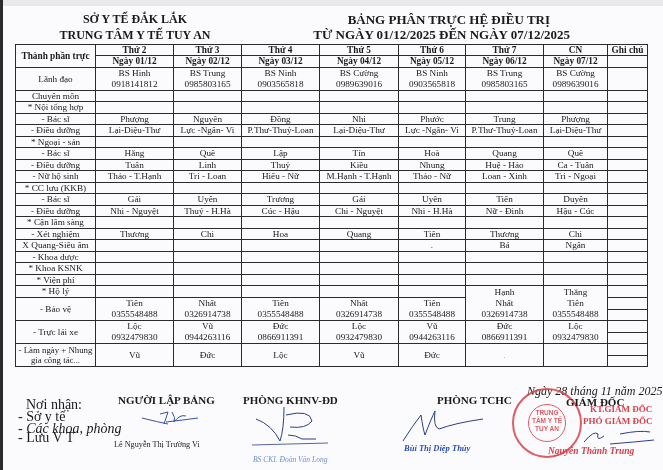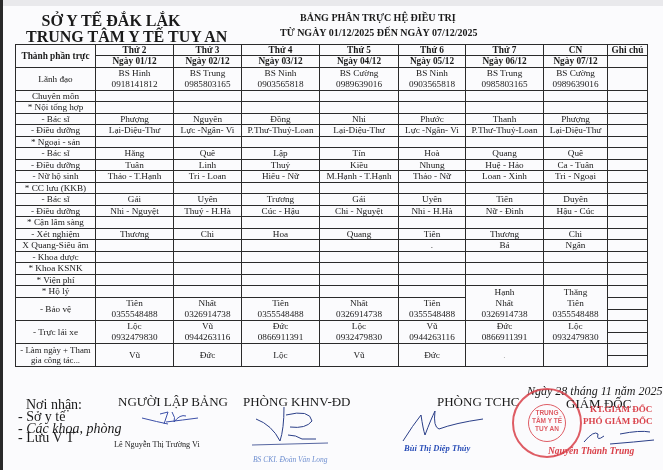--- a/index.html
+++ b/index.html
@@ -8,41 +8,41 @@
     background:#f4f4f6;
     font-family:"Liberation Serif", "DejaVu Serif", serif;
     color:#1a1a1a;
   }
   .page {
     position:absolute; left:3px; top:6px; width:660px; height:464px;
     background:#fbfbfd;
   }
   .leftbar { position:absolute; left:0; top:0; width:3px; height:470px; background:#2a2a2a; }
   .topline { position:absolute; left:0; top:0; width:663px; height:6px; background:#e9e9ec; }
-  .org { position:absolute; font-weight:bold; font-size:16px; text-align:center; white-space:nowrap; }
-  .title { position:absolute; font-weight:bold; font-size:10px; text-align:left; white-space:nowrap; }
+  .org { position:absolute; font-weight:bold; font-size:12px; text-align:center; white-space:nowrap;margin-left:24px; }
+  .title { position:absolute; font-weight:bold; font-size:13px; text-align:right; white-space:nowrap; }
   table.roster {
     position:absolute; left:15px; top:44px;
     border-collapse:collapse; table-layout:fixed;
     font-size:9.2px; line-height:10.4px;
   }
   table.roster td, table.roster th {
     border:1px solid #2b2b2b; padding:0 1px; text-align:center;
     white-space:nowrap; overflow:hidden; font-weight:normal;
   }
   table.roster th { font-weight:bold; font-size:9.3px; }
   td.lbl { text-align:left; padding-left:2px; }
   td.sect { font-weight:bold; text-align:left; padding-left:2px; }
   td.center-b { font-weight:bold; text-align:center; }
   tr.r11 td { height:10.5px; }
   tr.r24 td { height:22px; }
   td.note-split { padding:0; position:relative; }
   td.note-split .ln { position:absolute; left:0; right:0; border-top:1px solid #2b2b2b; }
   .footer { position:absolute; font-size:14px; white-space:nowrap; }
-  .fb { font-weight:normal; font-size:13px; }
+  .fb { font-weight:bold; font-size:11px; }
   .sig { position:absolute; }
   .stamp {
     position:absolute; left:512px; top:388px; width:70px; height:70px;
     border-radius:50%; border:2px solid #d9414a; color:#d9414a;
     box-sizing:border-box; opacity:.85;
   }
   .stamp .inner {
     position:absolute; left:14px; top:14px; width:38px; height:38px; border-radius:50%;
     border:1px solid #d9414a; font-family:"Liberation Sans", sans-serif; font-size:6.5px;
     text-align:center; line-height:8px; padding-top:4px; box-sizing:border-box; font-weight:bold;
@@ -151,21 +151,21 @@
         <td></td>
         <td></td>
   </tr>
   <tr class="r11">
     <td class="lbl">- Bác sĩ</td>
     <td>Phượng</td>
     <td>Nguyên</td>
     <td>Đồng</td>
     <td>Nhi</td>
     <td>Phước</td>
-    <td>Thanh</td>
+    <td>Trung</td>
     <td>Phượng</td>
     <td></td>
   </tr>
   <tr class="r11">
     <td class="lbl">- Điều dưỡng</td>
     <td>Lại-Diệu-Thư</td>
     <td>Lực -Ngân- Vi</td>
     <td>P.Thư-Thuỷ-Loan</td>
     <td>Lại-Diệu-Thư</td>
     <td>Lực -Ngân- Vi</td>
@@ -395,21 +395,21 @@
     <td>
           <div>Lộc</div>
           <div>0932479830</div>
         </td>
     <td class="note-split">
           <div class="ln" style="top:11px;"></div>
         </td>
   </tr>
 
   <tr class="r24">
-    <td class="lbl" style="white-space:normal; line-height:10px; font-size:8.8px;">- Làm ngày + Tham gia công tác...</td>
+    <td class="lbl" style="white-space:normal; line-height:10px; font-size:8.8px;">- Làm ngày + Nhung gia công tác...</td>
     <td>Vũ</td>
     <td>Đức</td>
     <td>Lộc</td>
     <td>Vũ</td>
     <td>Đức</td>
     <td style="color:#999;">.</td>
     <td></td>
     <td class="note-split">
           <div class="ln" style="top:11px;"></div>
         </td>

